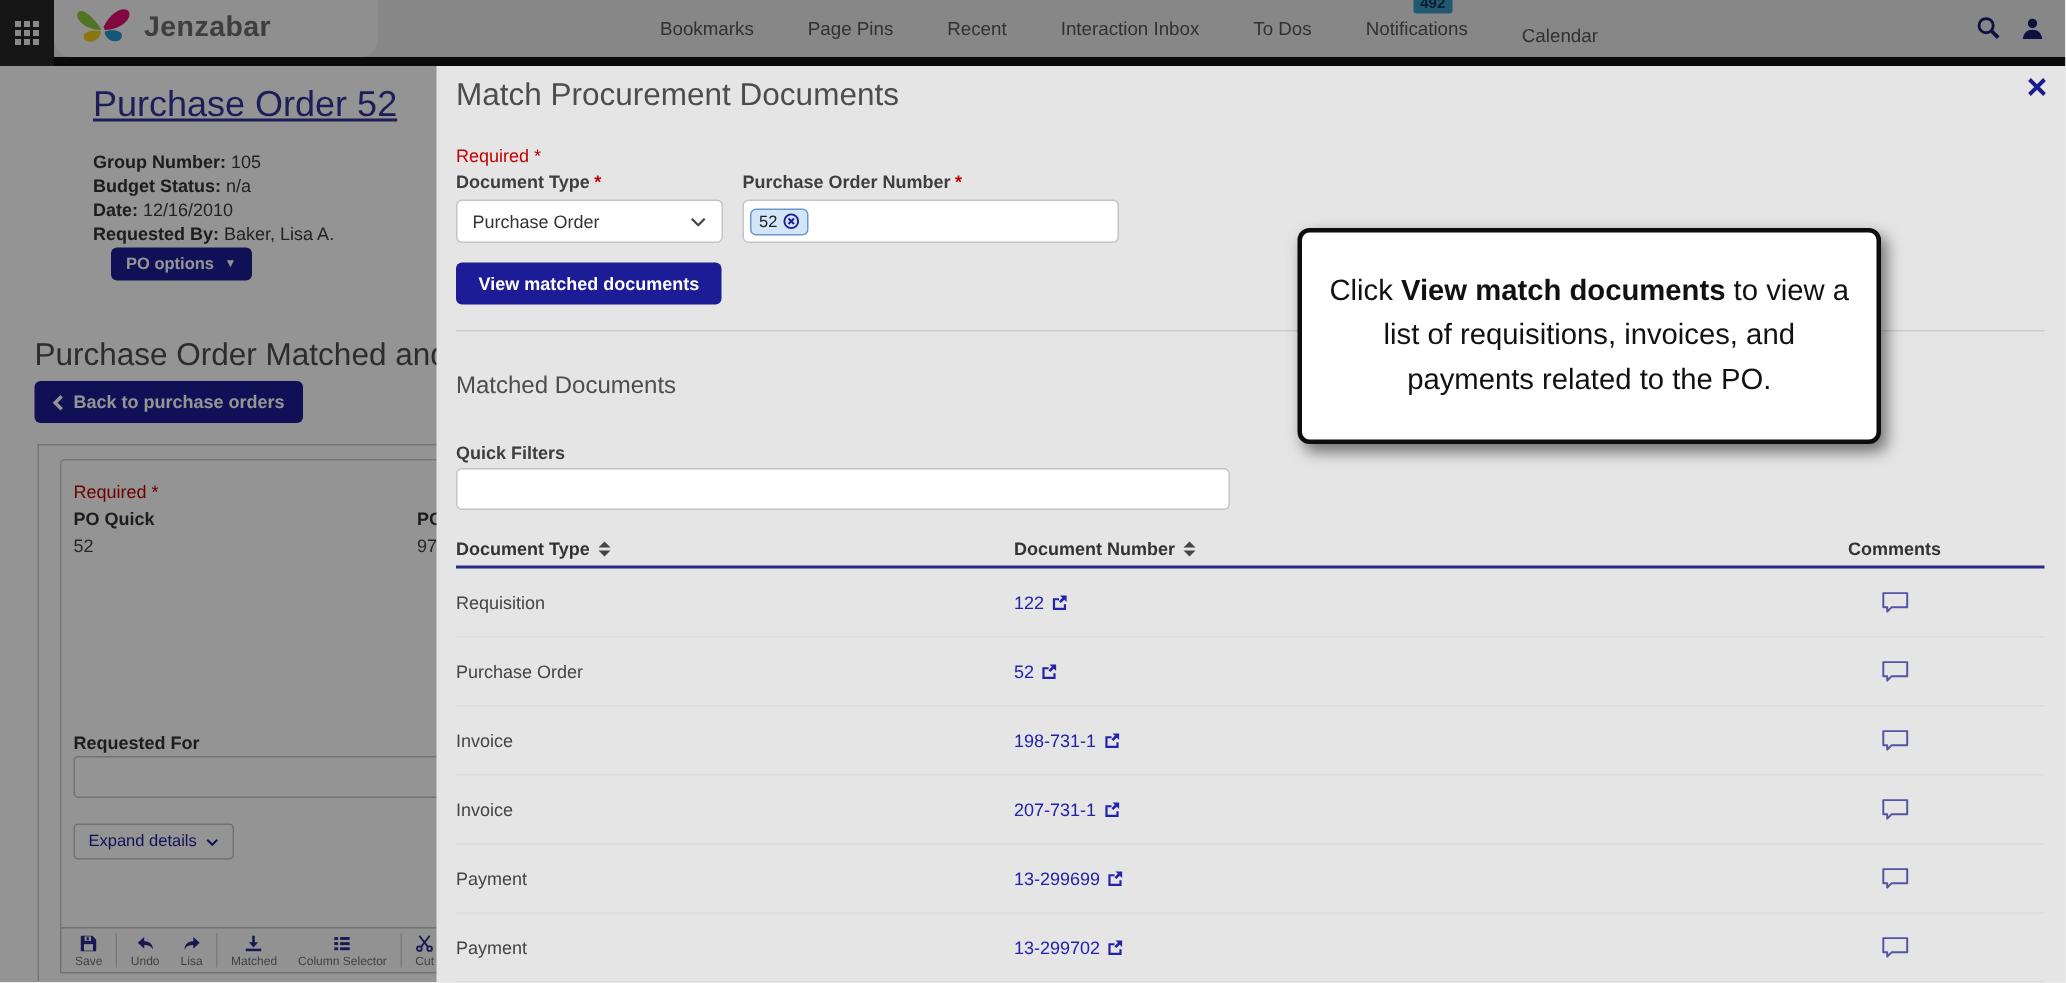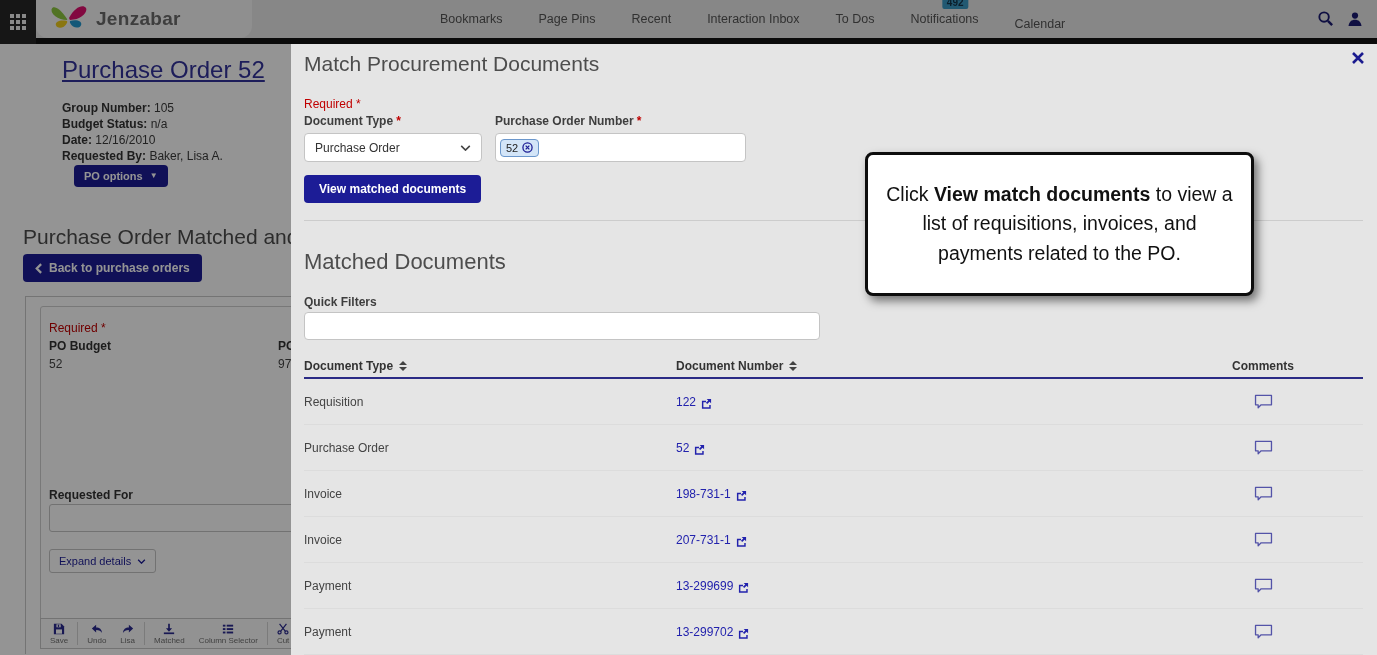--- a/index.html
+++ b/index.html
@@ -52,34 +52,34 @@
   .m-close{position:absolute;right:13px;top:8px;cursor:pointer;display:flex;}
   .m-required{position:absolute;left:13px;top:53px;color:#c00000;font-size:12px;}
   .f-label{position:absolute;font-size:12px;font-weight:bold;color:#3e3e3e;}
   .ast{color:#c00000;margin-left:3px;}
   .m-select{position:absolute;left:13px;top:89px;width:178px;height:29px;border:1px solid #c4c4c4;border-radius:4px;display:flex;align-items:center;justify-content:space-between;padding:0 10px;font-size:12px;color:#333;cursor:pointer;background:#fff;}
   .m-input-po{position:absolute;left:204px;top:89px;width:251px;height:29px;border:1px solid #c4c4c4;border-radius:4px;display:flex;align-items:center;padding:0 4px;background:#fff;}
   .chip{background:#d3e5f8;border:1px solid #6b97cc;border-radius:4px;padding:2px 5px;display:inline-flex;gap:4px;align-items:center;font-size:11px;color:#222;}
   .chip .rm{cursor:pointer;display:flex;}
   .m-view-btn{position:absolute;left:13px;top:131px;height:28px;padding:0 15px;font-size:12px;}
   .m-divider{position:absolute;left:13px;right:14px;top:176px;height:1px;background:#ccc;}
-  .m-section-title{position:absolute;left:13px;top:205px;font-size:22px;color:#4d4d4d;font-weight:normal;margin:0;}
+  .m-section-title{position:absolute;left:13px;top:205px;font-size:16px;color:#4d4d4d;font-weight:normal;margin:0;}
   .m-qf-label{position:absolute;left:13px;top:251px;font-size:12px;font-weight:bold;color:#3e3e3e;}
   .m-qf-input{position:absolute;left:13px;top:268px;width:516px;height:28px;border:1px solid #c4c4c4;border-radius:4px;font-size:12px;padding:0 8px;}
   .m-table{position:absolute;left:13px;right:14px;top:310px;}
   .thead,.trow{display:grid;grid-template-columns:372px 1fr 200px;align-items:center;}
   .thead{height:25px;border-bottom:2px solid #2b2b85;font-size:12px;font-weight:bold;color:#333;}
   .thead .th{display:flex;align-items:center;cursor:pointer;}
   .thead .th.center{justify-content:center;cursor:default;}
   .sort{display:inline-flex;flex-direction:column;gap:2px;margin-left:6px;}
   .sort i{width:0;height:0;border-left:4px solid transparent;border-right:4px solid transparent;}
   .sort .up{border-bottom:4px solid #444;}
   .sort .dn{border-top:4px solid #444;}
   .trow{height:46px;border-bottom:1px solid #dcdcdc;font-size:12px;color:#444;}
-  .numcell{display:flex;align-items:flex-end;gap:5px;}
+  .numcell{display:flex;align-items:center;gap:5px;}
   .numcell a{color:#2222ad;cursor:pointer;}
   .cmtcell{display:flex;justify-content:center;}
   .cmtcell .cmt{cursor:pointer;display:flex;}
 
   
   .callout{position:absolute;left:865px;top:152px;width:389px;z-index:30;background:#fff;border:3px solid #0d0d0d;border-radius:8px;box-shadow:4px 5px 10px rgba(0,0,0,0.5);padding:25px 10px;text-align:center;font-size:19.5px;line-height:1.5;color:#111;}
 </style>
 </head>
 <body>
 
@@ -156,21 +156,21 @@
       <span style="display:flex;">
           <svg viewBox="0 0 8 12" width="7" height="11">
             <path d="M7 1 2 6l5 5" stroke="#fff" stroke-width="2.6" fill="none"></path>
           </svg>
         </span>
       <span>Back to purchase orders</span>
     </button>
     <div class="panel"></div>
     <div class="card">
       <div class="req"><span>Required</span> <span>*</span></div>
-      <div class="fld-label" style="left:8px;top:32px;">PO Budget</div>
+      <div class="fld-label" style="left:8px;top:32px;">PO Quick</div>
       <div class="fld-val" style="left:8px;top:50px;">52</div>
       <div class="fld-label" style="left:237px;top:32px;">PO</div>
       <div class="fld-val" style="left:237px;top:50px;">97.</div>
       <div class="req-for-label">Requested For</div>
       <input class="req-for-input" value="" style="">
       <button class="expand-btn">
         <span>Expand details</span>
         <span style="display:flex;">
             <svg viewBox="0 0 10 6" width="9" height="5">
               <path d="M1 1l4 4 4-4" stroke="#1c1c96" stroke-width="1.6" fill="none"></path>

